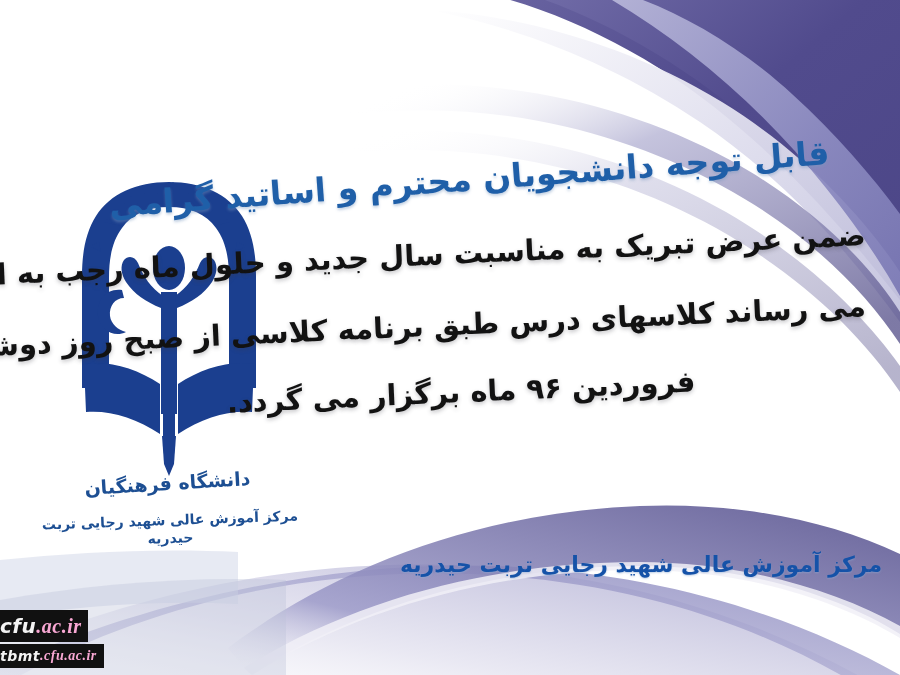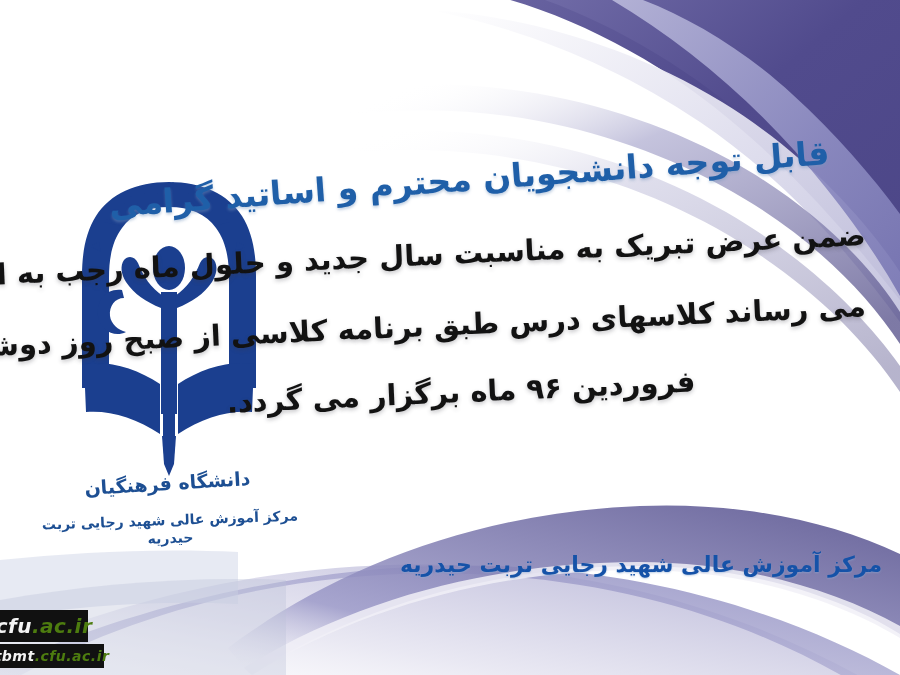--- a/index.html
+++ b/index.html
@@ -68,29 +68,29 @@
     text-align:center;
     color:#1552a8;
     font-size:22px;font-weight:bold;
     white-space:nowrap;
     text-shadow:0 1px 2px rgba(140,170,210,.55);
   }
 
   
   .badge{
     position:absolute;background:#111111;
-    display:flex;align-items:center;justify-content:center;
+    display:flex;align-items:center;
     font-weight:bold;font-style:italic;
     letter-spacing:.5px;
     direction:ltr;
   }
   .badge-main{left:0;top:610px;width:88px;height:32px;font-size:20px;}
   .badge-sub{left:0;top:644px;width:104px;height:24px;font-size:14px;}
   .badge .w{color:#f3f3f3;}
-  .badge .o{color:#4d7c0f;}
+  .badge .o{color:#f9a8d4;font-family:Liberation Serif, serif;}
 </style>
 </head>
 <body>
 
 <div class="poster">
 
   <div class="bg-layer">
     <svg class="bg-svg" viewBox="0 0 900 675" xmlns="http://www.w3.org/2000/svg">
       <defs>
         <linearGradient id="gDark" x1="0" y1="0" x2="1" y2="1">

